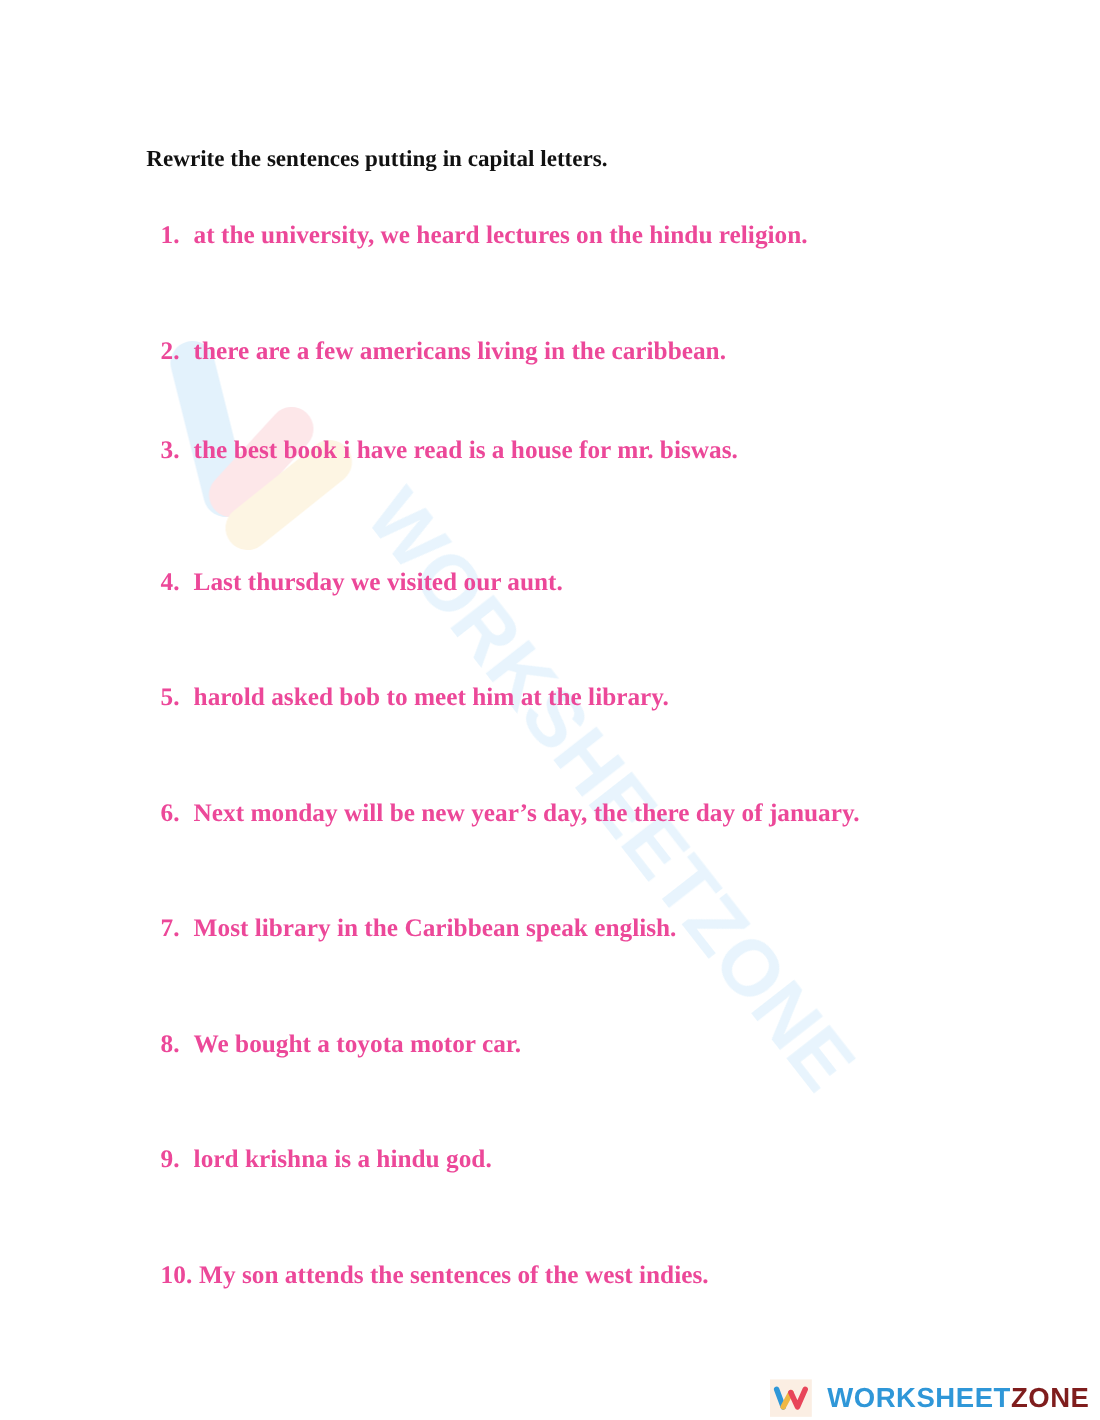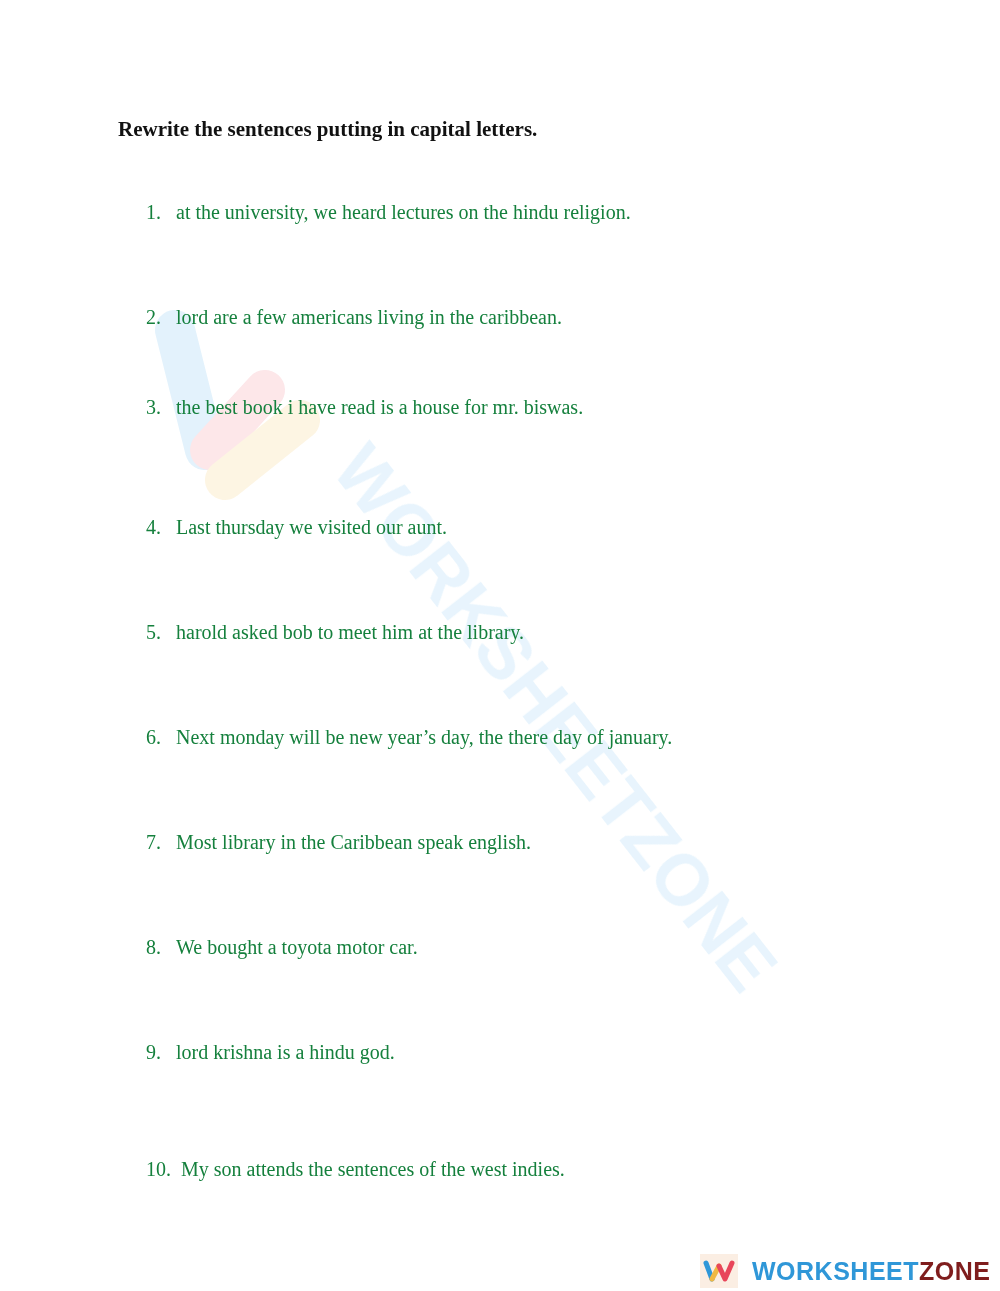--- a/index.html
+++ b/index.html
@@ -18,35 +18,36 @@
       width: 1000px; height: 1291px;
       pointer-events: none;
     }
     .heading {
       position: absolute;
       left: 118px;
       top: 117px;
       font-size: 21px;
       font-weight: bold;
       color: #111;
-      margin: 0;
+      margin: 15px;
       white-space: nowrap;
     }
     .item {
       position: absolute;
       left: 146px;
-      font-size: 20px;
+      font-size: 23px;
       white-space: nowrap;
-      color: #15803d;
+      color: #ec4899;
+      font-weight: bold;
     }
     .item .num {
       display: inline-block;
       width: 30px;
     }
-    .item.ten .num { width: 35px; margin-top: 12px; }
+    .item.ten .num { width: 35px; }
     .logo {
       position: absolute;
       left: 700px;
       top: 1253px;
       height: 36px;
       display: flex;
       align-items: center;
       font-family: "Liberation Sans", "DejaVu Sans", sans-serif;
     }
     .logo-mark {
@@ -76,21 +77,21 @@
     </g>
   </g>
 </svg>
 
 <h1 class="heading">Rewrite the sentences putting in capital letters.</h1>
 
 <div class="item" style="top:201px">
   <span class="num">1.</span><span>at the university, we heard lectures on the hindu religion.</span>
 </div>
 <div class="item" style="top:306px">
-  <span class="num">2.</span><span>lord are a few americans living in the caribbean.</span>
+  <span class="num">2.</span><span>there are a few americans living in the caribbean.</span>
 </div>
 <div class="item" style="top:396px">
   <span class="num">3.</span><span>the best book i have read is a house for mr. biswas.</span>
 </div>
 <div class="item" style="top:516px">
   <span class="num">4.</span><span>Last thursday we visited our aunt.</span>
 </div>
 <div class="item" style="top:621px">
   <span class="num">5.</span><span>harold asked bob to meet him at the library.</span>
 </div>

